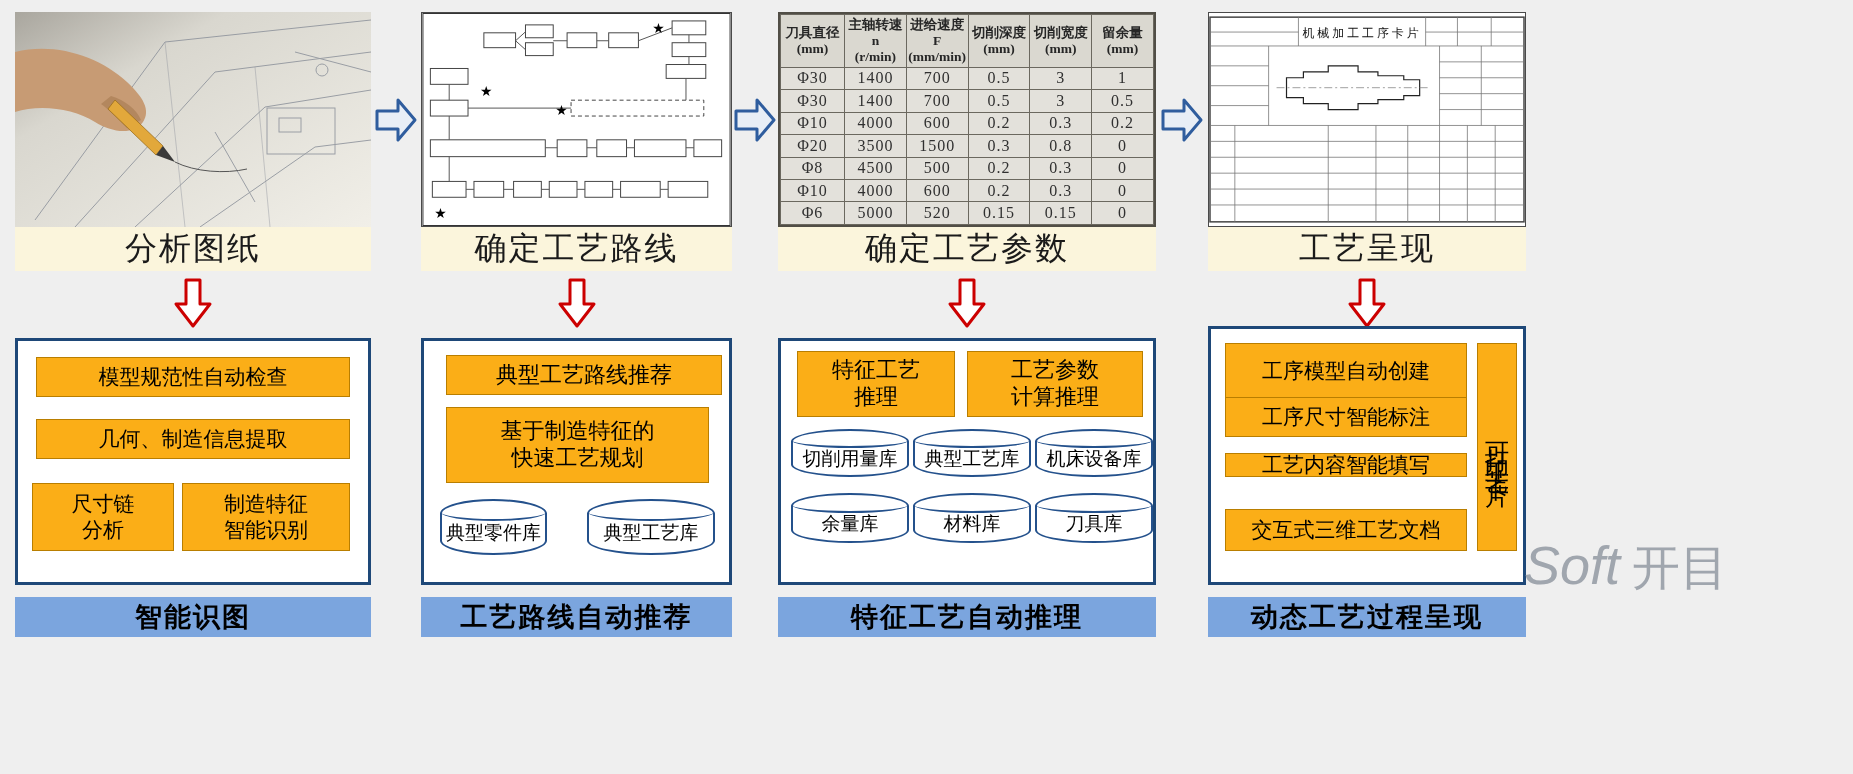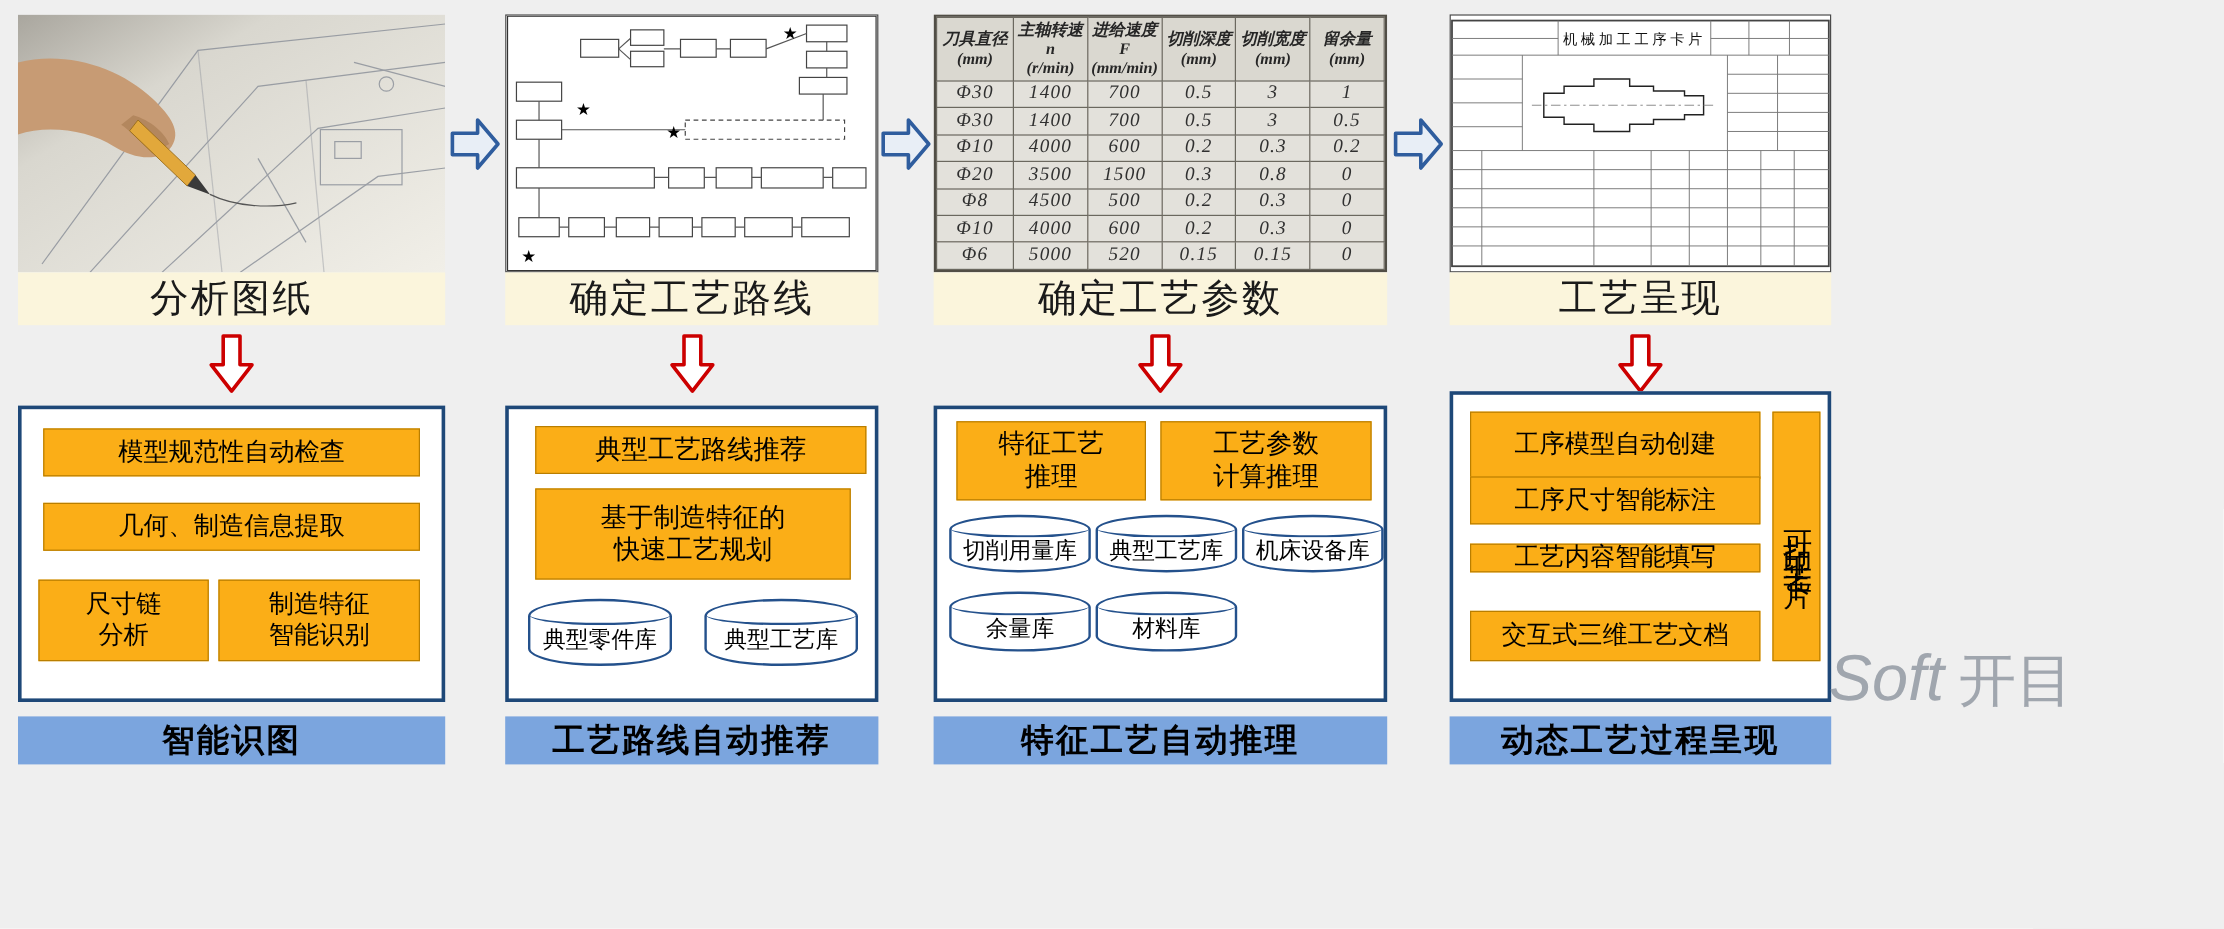--- a/index.html
+++ b/index.html
@@ -34,21 +34,21 @@
     display:flex; align-items:center; justify-content:center; padding-top:12px; font-size:19px; color:#000; }
   .cyl::before { content:""; position:absolute; left:-1px; right:-1px; top:2px; height:30%;
     border-bottom:2.5px solid #24518C; border-radius:0 0 50% 50%; }
 
   .bottom-bar { position:absolute; top:597px; left:0; right:0; height:40px; background:#7BA5DE;
     display:flex; align-items:center; justify-content:center; font-size:27px; font-weight:bold; color:#000; letter-spacing:2px; }
 
   
   .param-wrap { width:100%; height:100%; border:2px solid #514e46; background:#E3E1DB; }
   table.param { width:100%; height:100%; border-collapse:collapse; table-layout:fixed;
-    font-family:"Liberation Serif","DejaVu Serif",serif;font-style:italic; }
+    font-family:"Liberation Serif","DejaVu Serif",serif; }
   table.param th { font-size:13.5px; font-weight:bold; color:#262626; border:1px solid #6b685f;
     white-space:pre-line; line-height:1.18; padding:2px 0; background:#DAD8D0; height:38px; }
   table.param td { font-size:16px; color:#303030; border:1px solid #6b685f; text-align:center; letter-spacing:1px; }
 
   .watermark { position:absolute; left:1522px; top:534px; display:flex; align-items:baseline; opacity:0.9; }
   .wm-km { font-size:72px; font-weight:bold; font-style:italic; color:#B9C2CC; letter-spacing:-4px; }
   .wm-soft { font-size:54px; font-style:italic; color:#989FA7; margin-left:2px; }
   .wm-cn { font-size:48px; color:#989FA7; margin-left:12px; }
 </style>
 </head>
@@ -174,21 +174,21 @@
     <div class="step-title">
       <span>确定工艺路线</span>
     </div>
     <svg class="red-arrow" viewBox="0 0 40 52">
       <path d="M13,3 H27 V27 H37 L20,49 L3,27 H13 Z" fill="#ffffff" stroke="#CC0000" stroke-width="3" stroke-linejoin="round"></path>
     </svg>
     <div class="blue-box">
       <div class="obox f22" style="left:22px;top:14px;width:276px;height:40px">典型工艺路线推荐</div>
       <div class="obox f22" style="left:22px;top:66px;width:263px;height:76px">基于制造特征的
 快速工艺规划</div>
-      <div class="cyl" style="left:16px;top:158px;width:120px;height:56px">典型零件库</div>
+      <div class="cyl" style="left:16px;top:158px;width:107px;height:56px">典型零件库</div>
       <div class="cyl" style="left:163px;top:158px;width:128px;height:56px">典型工艺库</div>
     </div>
     <div class="bottom-bar">
       <span>工艺路线自动推荐</span>
     </div>
   </section>
 
   <svg class="flow-arrow" style="left:733px;top:96px" viewBox="0 0 44 48">
     <path d="M3,15 H24 V4 L41,24 L24,44 V33 H3 Z" fill="#E8EEF6" stroke="#2F5D9E" stroke-width="3" stroke-linejoin="round"></path>
   </svg>
@@ -286,20 +286,21 @@
     <div class="blue-box">
       <div class="obox f22" style="left:16px;top:10px;width:158px;height:66px">特征工艺
 推理</div>
       <div class="obox f22" style="left:186px;top:10px;width:176px;height:66px">工艺参数
 计算推理</div>
       <div class="cyl" style="left:10px;top:88px;width:118px;height:48px">切削用量库</div>
       <div class="cyl" style="left:132px;top:88px;width:118px;height:48px">典型工艺库</div>
       <div class="cyl" style="left:254px;top:88px;width:118px;height:48px">机床设备库</div>
       <div class="cyl" style="left:10px;top:152px;width:118px;height:50px">余量库</div>
       <div class="cyl" style="left:132px;top:152px;width:118px;height:50px">材料库</div>
+      <div class="cyl" style="left:254px;top:152px;width:118px;height:50px">刀具库</div>
     </div>
     <div class="bottom-bar">
       <span>特征工艺自动推理</span>
     </div>
   </section>
 
   <svg class="flow-arrow" style="left:1160px;top:96px" viewBox="0 0 44 48">
     <path d="M3,15 H24 V4 L41,24 L24,44 V33 H3 Z" fill="#E8EEF6" stroke="#2F5D9E" stroke-width="3" stroke-linejoin="round"></path>
   </svg>
 

